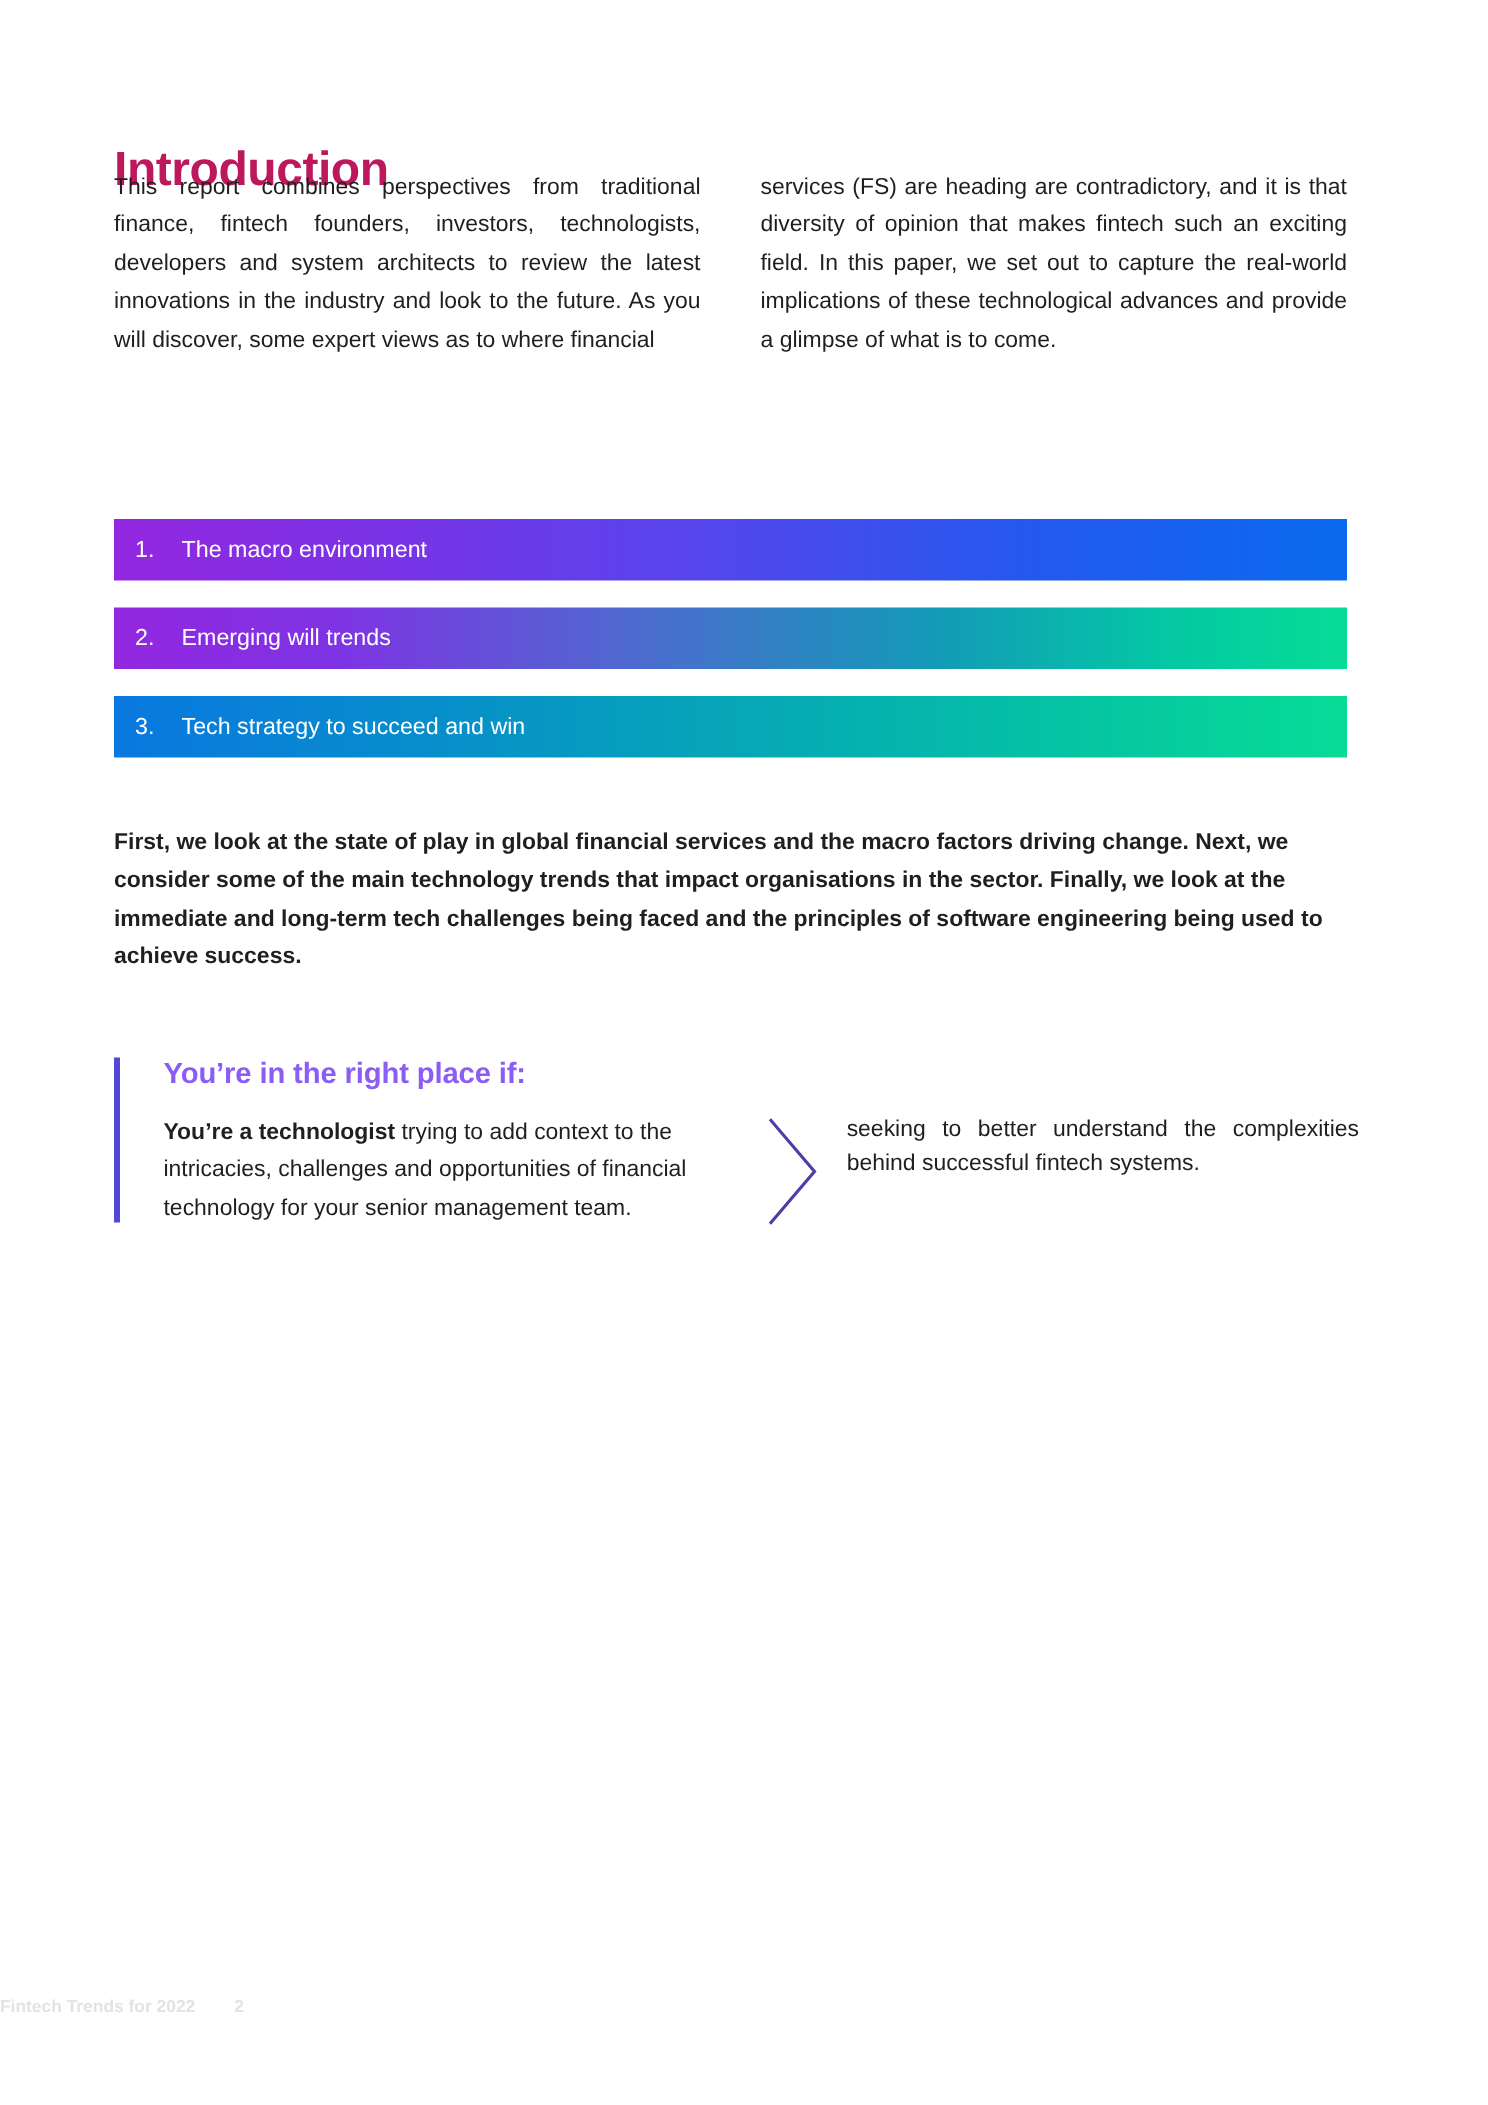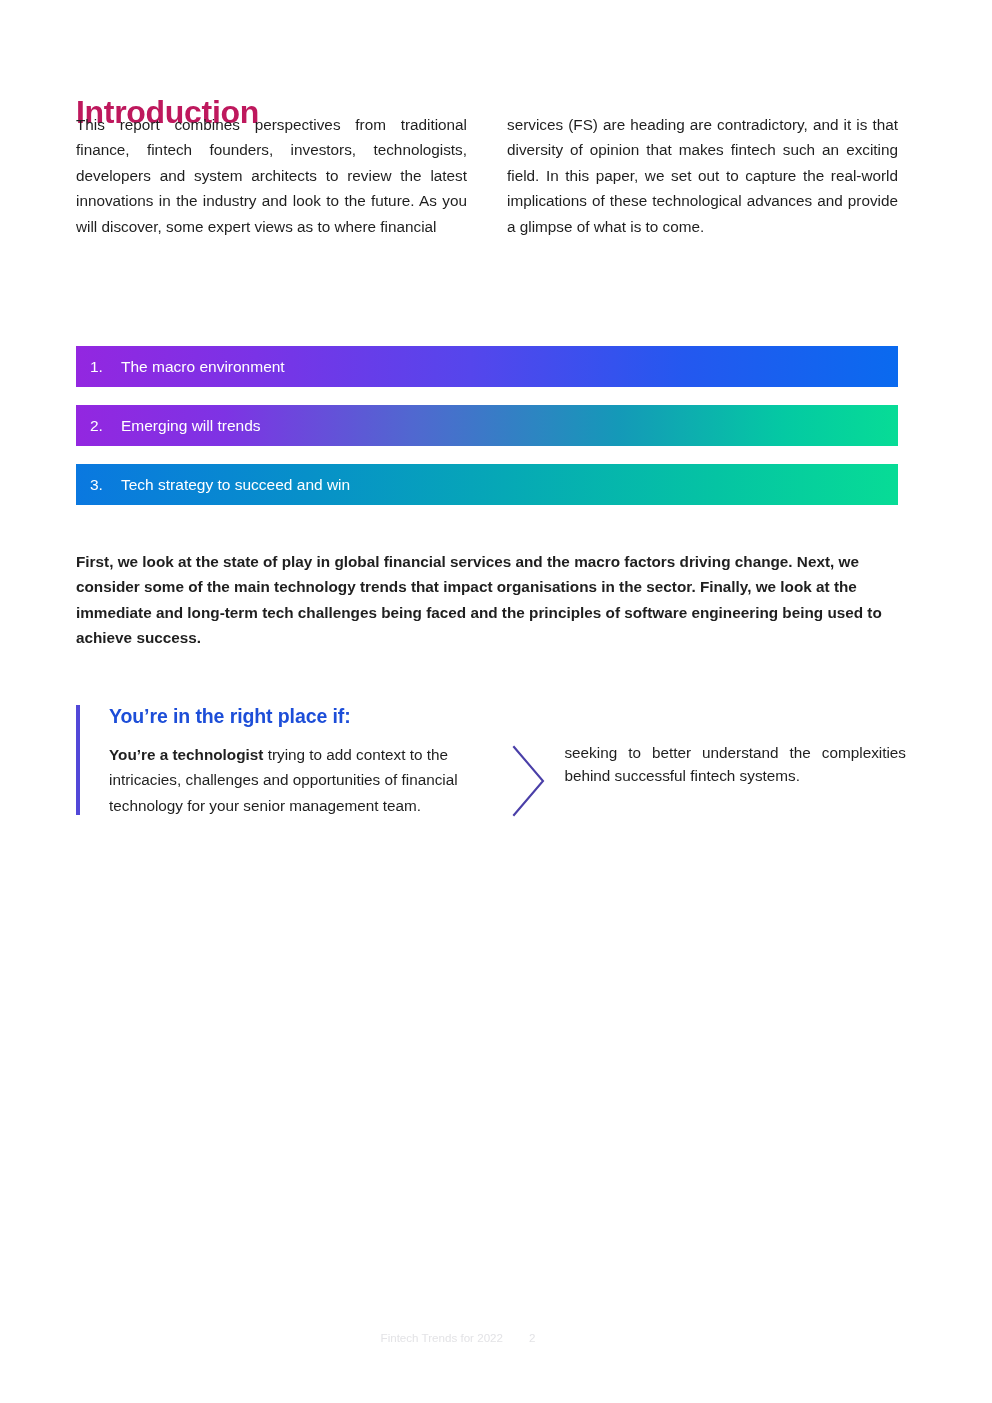--- a/index.html
+++ b/index.html
@@ -126,21 +126,21 @@
     height: 110px;
     background: #5248D8;
   }
   .callout-inner {
     margin-left: 33px;
     position: relative;
   }
   .callout-title {
     font-size: 19.5px;
     font-weight: 700;
-    color: #1d4ed8;
+    color: #8b5cf6;
     letter-spacing: -0.1px;
     margin-bottom: 14px;
   }
   .callout-cols {
     display: flex;
   }
   .callout-left {
     width: 388px;
     font-size: 15.3px;
     line-height: 25.4px;
@@ -171,25 +171,26 @@
     font-size: 14.2px;
     white-space: nowrap;
   }
 
   
   .footer {
     position: absolute;
     left: 0;
     top: 1331px;
     width: 992px;
-    text-align: center;
+    text-align: left;
     padding-right: 76px;
     box-sizing: border-box;
     color: #e3e3e6;
     font-size: 11.6px;
+    font-weight: bold;
   }
   .footer-label { margin-right: 26px; }
   .footer-page { color: #e3e3e6; }
 </style>
 </head>
 <body>
 
 <div class="page">
 
   <h1 class="page-title">Introduction</h1>

